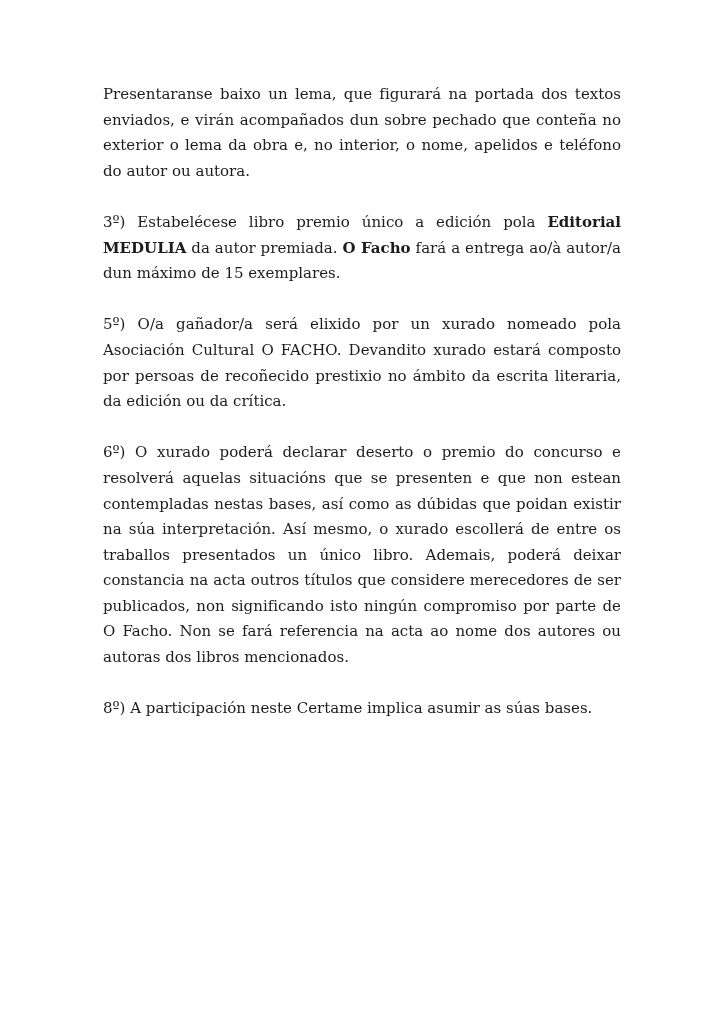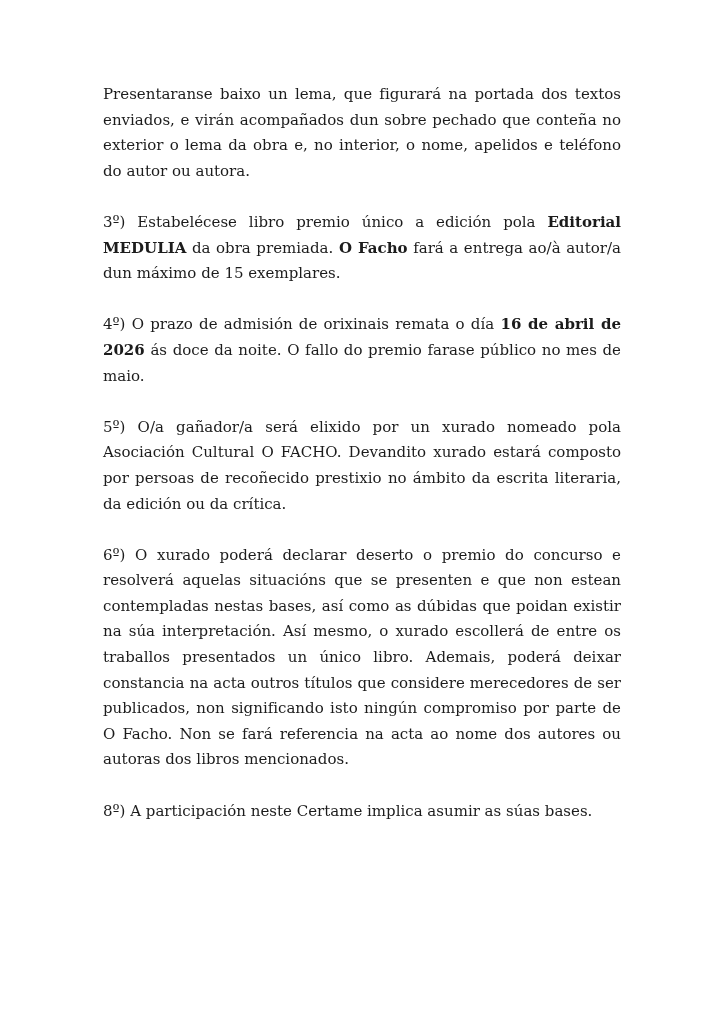--- a/index.html
+++ b/index.html
@@ -36,23 +36,22 @@
   }
 </style>
 </head>
 <body>
 
 <main class="page">
   <article class="text-block">
 
     <p class="para"><span>Presentaranse baixo un lema, que figurará na portada dos textos enviados, e virán acompañados dun sobre pechado que conteña no exterior o lema da obra e, no interior, o nome, apelidos e teléfono do autor ou autora.</span></p>
 
-    <p class="para"><span>3º) Estabelécese libro premio único a edición pola </span><span class="b">Editorial MEDULIA</span><span> da obra premiada. </span><span class="b">O Facho</span><span> fará a entrega ao/à autor/a dun máximo de 15 exemplares.</span></p>
+    <p class="para"><span>3º) Estabelécese libro premio único a edición pola </span><span class="b">Editorial MEDULIA</span><span> da autor premiada. </span><span class="b">O Facho</span><span> fará a entrega ao/à autor/a dun máximo de 15 exemplares.</span></p>
 
-    <p class="para"><span>4º) O prazo de admisión de orixinais remata o día </span><span class="b">16 de abril de 2026</span><span> ás doce da noite. O fallo do premio farase público no mes de maio.</span></p>
 
     <p class="para"><span>5º) O/a gañador/a será elixido por un xurado nomeado pola Asociación Cultural O FACHO. Devandito xurado estará composto por persoas de recoñecido prestixio no ámbito da escrita literaria, da edición ou da crítica.</span></p>
 
     <p class="para"><span>6º) O xurado poderá declarar deserto o premio do concurso e resolverá aquelas situacións que se presenten e que non estean contempladas nestas bases, así como as dúbidas que poidan existir na súa interpretación. Así mesmo, o xurado escollerá de entre os traballos presentados un único libro. Ademais, poderá deixar constancia na acta outros títulos que considere merecedores de ser publicados, non significando isto ningún compromiso por parte de O Facho. Non se fará referencia na acta ao nome dos autores ou autoras dos libros mencionados.</span></p>
 
 
     <p class="para"><span>8º) A participación neste Certame implica asumir as súas bases.</span></p>
 
   </article>
 </main>

